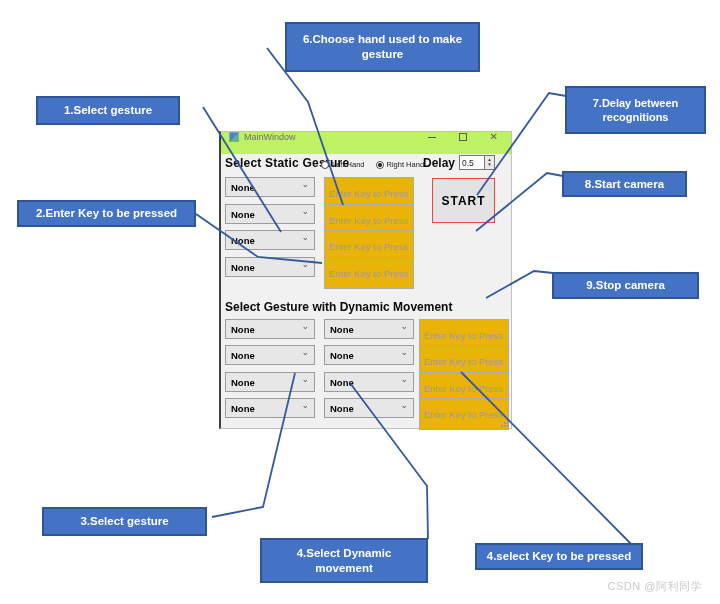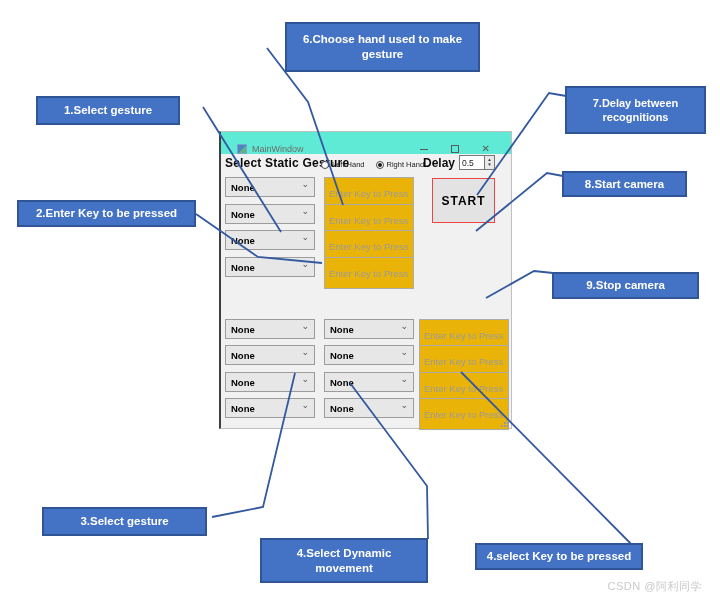--- a/index.html
+++ b/index.html
@@ -39,22 +39,22 @@
 
   
   #window {
     position:absolute; left:219px; top:131px; width:293px; height:298px;
     z-index:1;
     background:#f1f1f1;
     border:1px solid #c0c0c0;
     border-left:2px solid #3f3f3f;
   }
   #titlebar {
-    height:22px; background:#5eead4;
-    display:flex; align-items:flex-end; padding:0 16px;
+    height:22px; background:#bef264;
+    display:flex; align-items:flex-start; padding:0 8px;
   }
   #app-icon {
     width:10px; height:10px;
     background:linear-gradient(135deg,#4b86c2 0 55%,#63b08a 55% 100%);
     border:1px solid #7aa6c9;
   }
   #window-title { margin-left:5px; font-size:9px; color:#6e6e6e; }
   #titlebar-controls {
     margin-left:auto; display:flex; align-items:center; gap:23px;
     margin-right:5px; color:#5a5a5a;
@@ -237,20 +237,21 @@
       </div>
     <input class="keyinput s-input row-s2" placeholder="Enter Key to Press" style="">
     <div class="combo s-combo row-s3">
         <span>None</span>
         <span class="chev">⌄</span>
       </div>
     <input class="keyinput s-input row-s3" placeholder="Enter Key to Press" style="">
 
     <div class="bigbtn" id="start-button">START</div>
 
+    <div class="heading2">Select Gesture with Dynamic Movement</div>
 
     <div class="combo d-c1 row-d0">
         <span>None</span>
         <span class="chev">⌄</span>
       </div>
     <div class="combo d-c2 row-d0">
         <span>None</span>
         <span class="chev">⌄</span>
       </div>
     <input class="keyinput d-in row-d0" placeholder="Enter Key to Press" style="">

